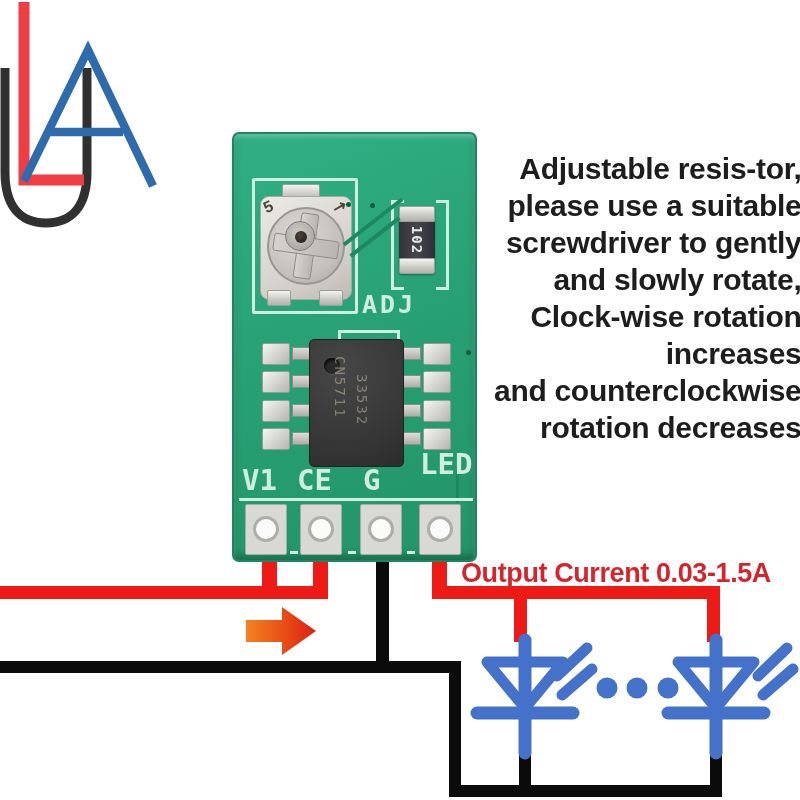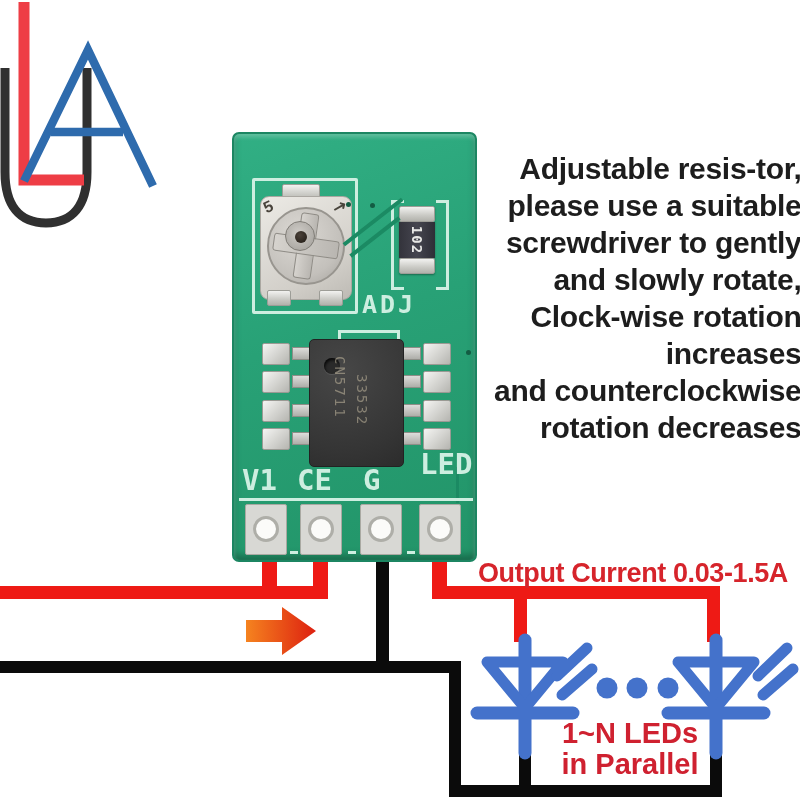--- a/index.html
+++ b/index.html
@@ -58,21 +58,21 @@
               background:#fbfbf9; border:3px solid #aeaea8; }
   .trace { position:absolute; background:#1b8a63; }
   .via { position:absolute; width:5px; height:5px; border-radius:50%; background:#135c43; }
   .silk-dash { position:absolute; top:417px; width:8px; height:3px; background:#cdeee0; }
 
   
   .instructions { left:494px; top:150px; font-size:30px; font-weight:700; line-height:37px;
                   color:#1d1d1d; letter-spacing:-.3px; white-space:pre;text-align:right; }
   .red-label { color:#d6242b; font-weight:800; white-space:pre; }
   .dc-label { left:41px; top:606px; font-size:39px; letter-spacing:-.5px; }
-  .out-label { left:478px; top:558px; font-size:27px; letter-spacing:-.4px; }
+  .out-label { left:461px; top:558px; font-size:27px; letter-spacing:-.4px; }
   .led-note { left:540px; top:718px; width:180px; text-align:center;
               font-size:29px; line-height:31px; color:#cf2130; }
 </style>
 </head>
 <body>
 
 <div id="canvas">
 
   <svg class="abs" style="left:0;top:0" width="170" height="235" viewBox="0 0 170 235">
     <path d="M5 68 L5 172 C5 206 20 223 46 223 C72 223 87 206 87 172 L87 68" fill="none" stroke="#303030" stroke-width="9"></path>
@@ -215,16 +215,14 @@
     </g>
     <g>
       <line x1="256" y1="12" x2="256" y2="125" stroke-width="13"></line>
       <polygon points="218,34 294,34 256,80" stroke-width="11" stroke-linejoin="round"></polygon>
       <line x1="208" y1="85" x2="304" y2="85" stroke-width="13"></line>
       <line x1="298" y1="48" x2="327" y2="20" stroke-width="11"></line>
       <line x1="303" y1="67" x2="333" y2="41" stroke-width="11"></line>
     </g>
   </svg>
 
-  <div class="abs red-label led-note">1~N LEDs
-in Parallel</div>
 
 </div>
 
 </body></html>

